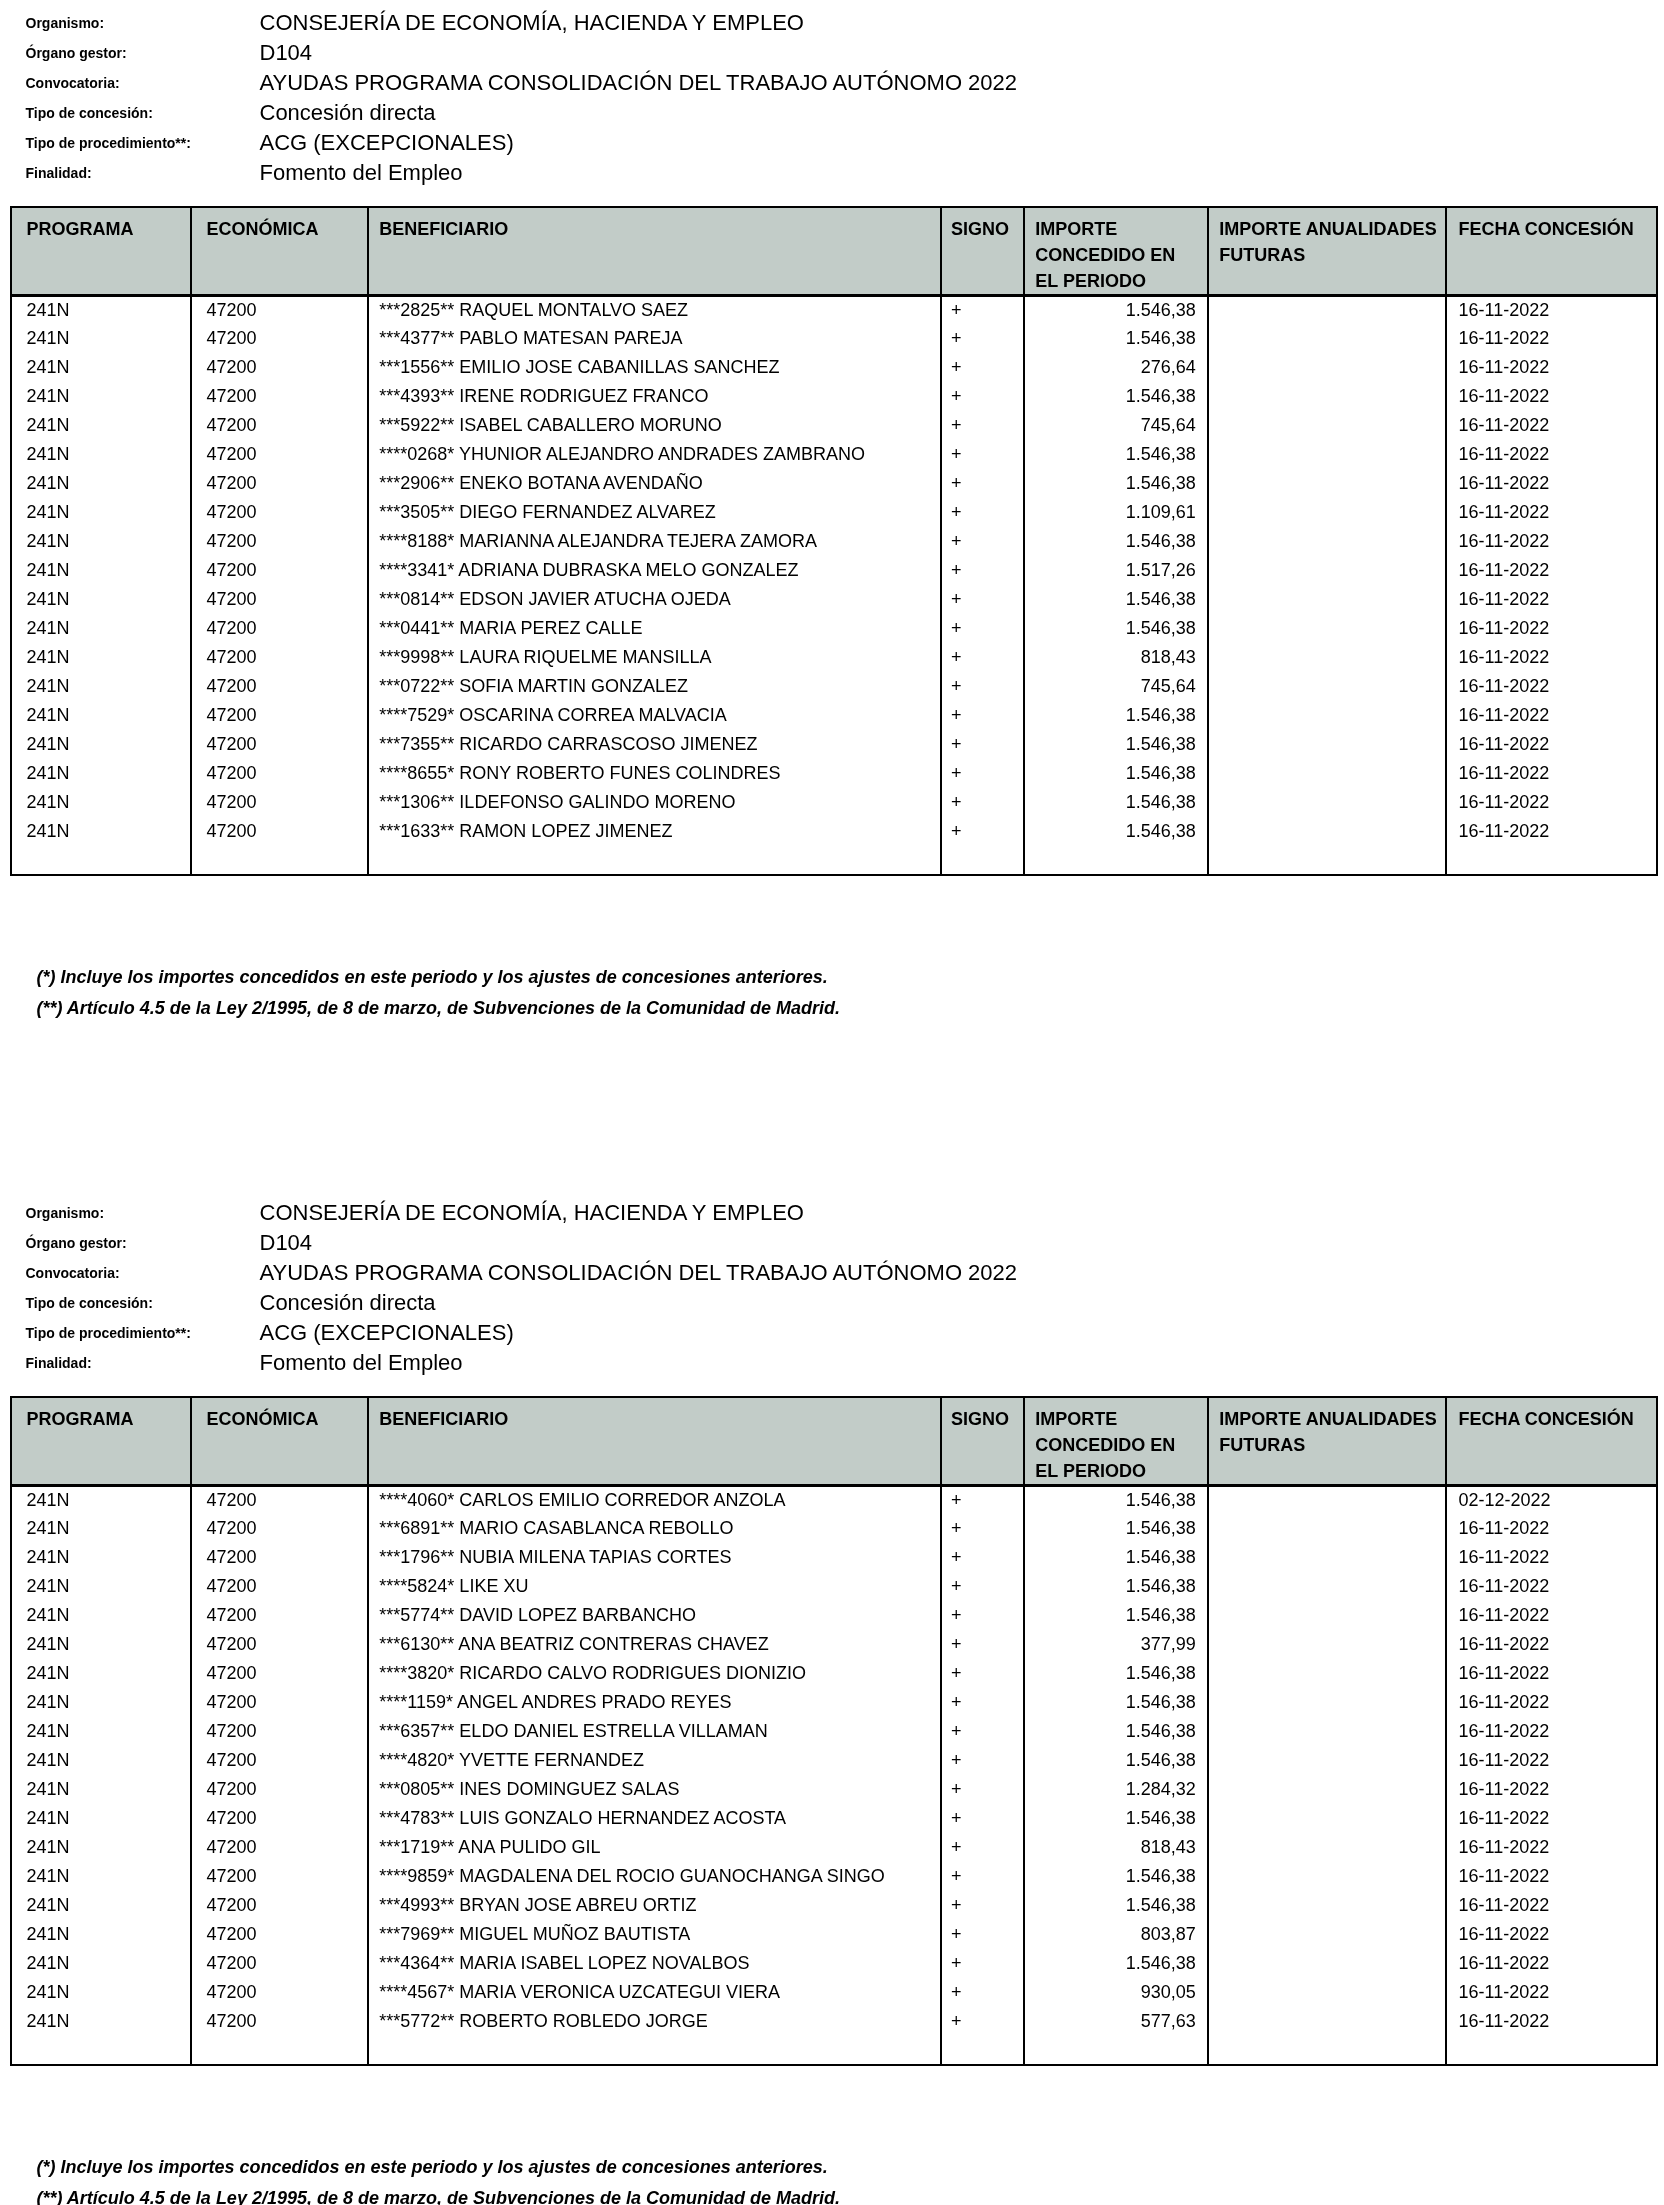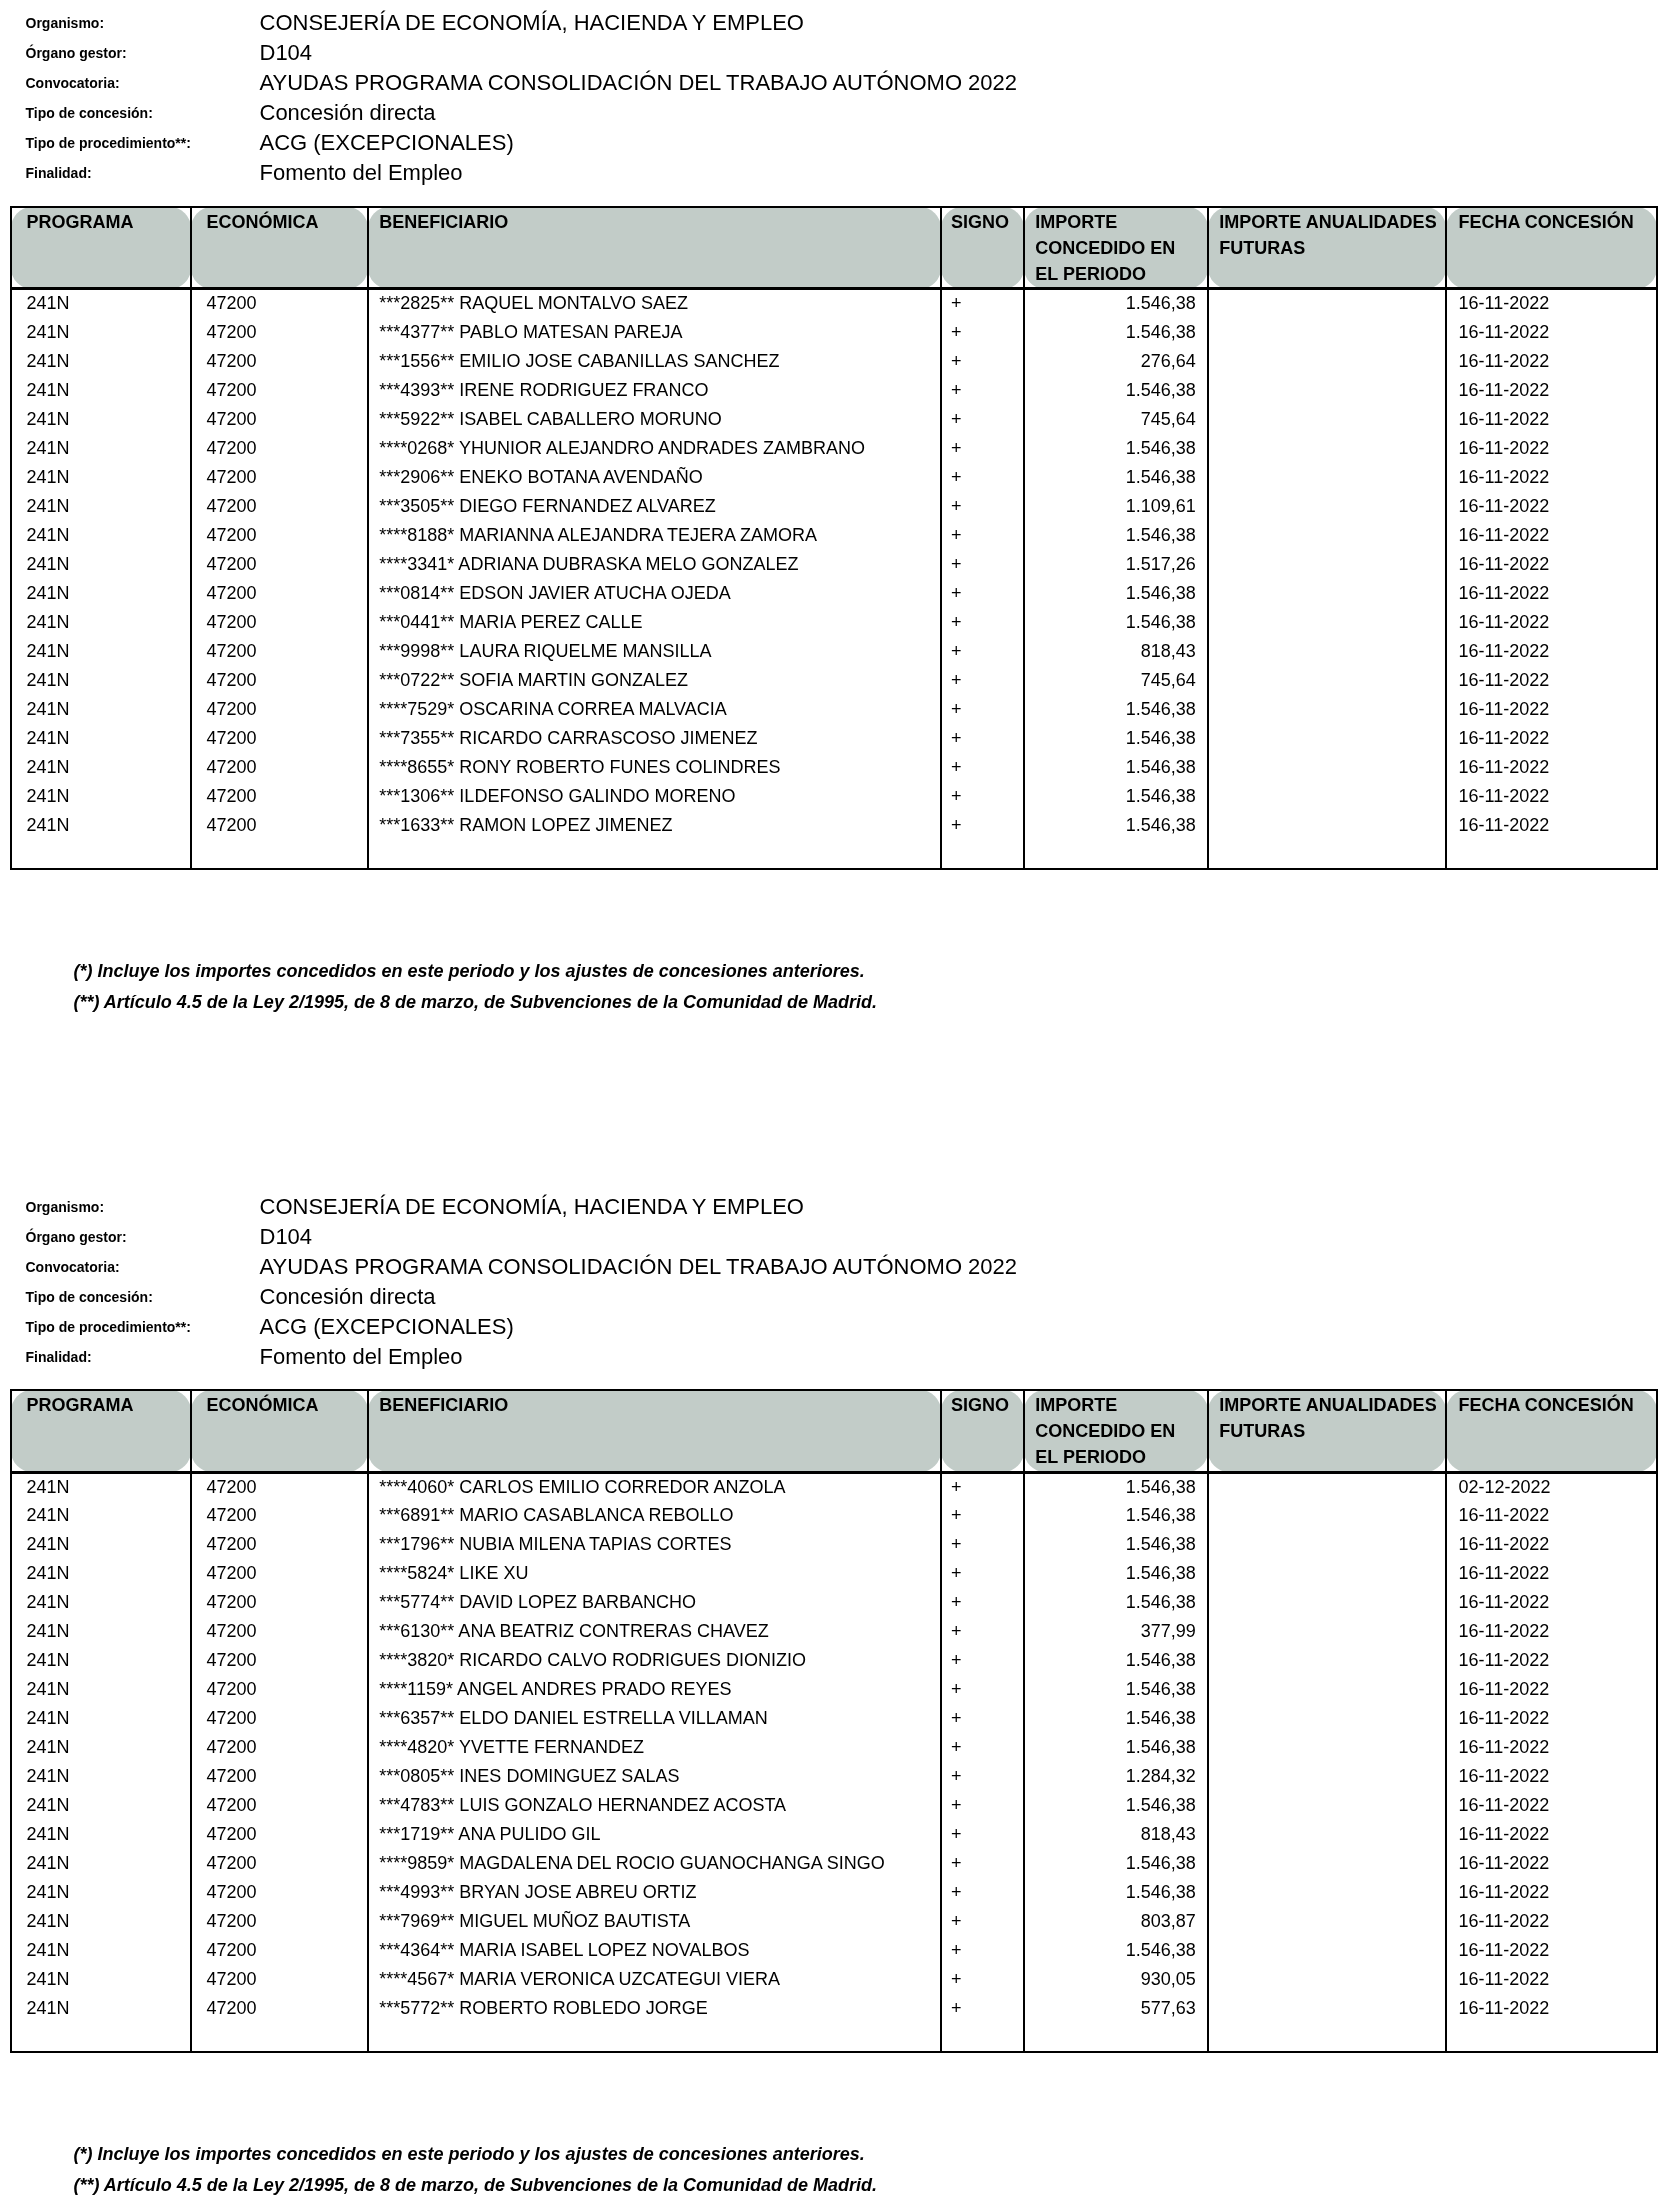--- a/index.html
+++ b/index.html
@@ -34,41 +34,40 @@
     white-space: nowrap;
   }
   table.grants thead th {
     background: #c2ccc8;
     height: 82px;
     vertical-align: top;
     text-align: left;
     font-weight: bold;
     font-size: 18px;
     line-height: 26px;
-    padding-top: 1px;
+    padding-top: 8px;
     border-bottom: 3.4px solid #000;
     white-space: normal;
-    border-radius: 21px;
   }
   table.grants tbody td { height: 29px; vertical-align: middle; }
 
   .h-prog, .c-prog  { padding-left: 15px; }
   .h-econ, .c-econ  { padding-left: 15px; }
   .h-benef, .c-benef{ padding-left: 10.8px; }
   .h-signo, .c-signo{ padding-left: 9.5px; }
   .h-imp            { padding-left: 10.8px; padding-right: 6.8px; }
   .c-imp            { text-align: right; padding-right: 10.8px; }
   .h-anual          { padding-left: 10.8px; }
   .c-anual          { }
   .h-fecha, .c-fecha{ padding-left: 12px; }
 
   tbody.spacer-body td { height: 28px; }
 
   
-  .footnotes { margin-top: 86px; margin-left: 64px; }
+  .footnotes { margin-top: 86px; margin-left: 27px; }
   .footnote { font-size: 18px; font-weight: bold; font-style: italic; line-height: 31px; }
 
   .section-2 { margin-top: 174px; }
 </style>
 </head>
 <body>
 
 <div class="section section-1">
 
   <div class="info-block">

